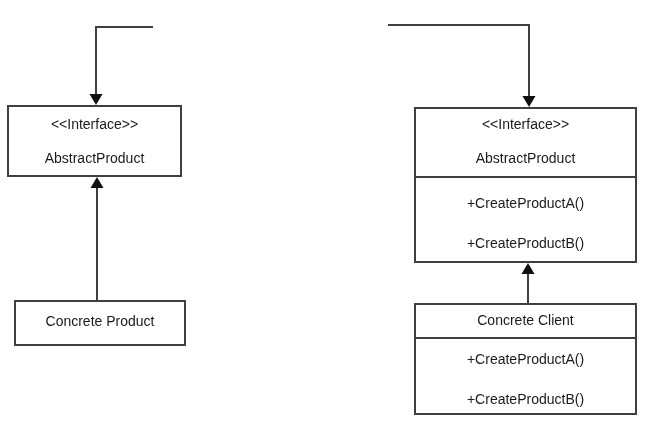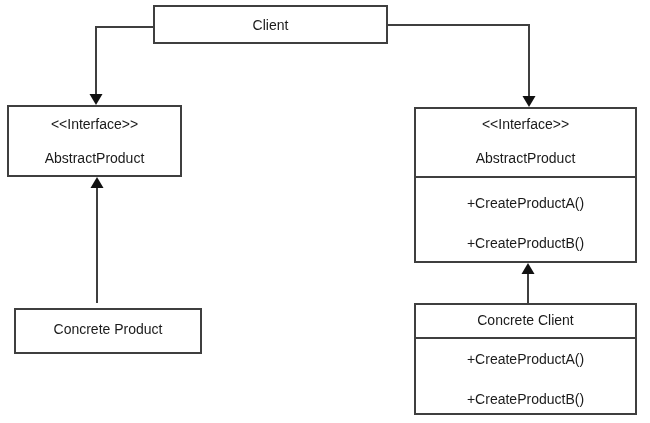--- a/index.html
+++ b/index.html
@@ -82,41 +82,38 @@
       <path class="wire" d="M97,303 V187"></path>
       <polygon class="head" points="90.5,188 103.5,188 97,177"></polygon>
     </g>
 
     <g>
       <path class="wire" d="M528,303 V273"></path>
       <polygon class="head" points="521.5,274 534.5,274 528,263"></polygon>
     </g>
   </svg>
 
-  <div class="node" style="left:153px; top:5px; width:235px; height:39px;">
-    <div class="line" style="top:10px;">Client</div>
-  </div>
 
   <div class="node" style="left:7px; top:105px; width:175px; height:72px;">
     <div class="line" style="top:9px;">&lt;&lt;Interface&gt;&gt;</div>
     <div class="line" style="top:43px;">AbstractProduct</div>
   </div>
 
   <div class="node" style="left:414px; top:107px; width:223px; height:156px;">
     <div class="compartment" style="height:67px;">
       <div class="line" style="top:7px;">&lt;&lt;Interface&gt;&gt;</div>
       <div class="line" style="top:41px;">AbstractProduct</div>
     </div>
     <div class="compartment" style="height:85px;">
       <div class="line" style="top:17px;">+CreateProductA()</div>
       <div class="line" style="top:57px;">+CreateProductB()</div>
     </div>
   </div>
 
-  <div class="node" style="left:14px; top:308px; width:188px; height:46px;">
+  <div class="node" style="left:14px; top:300px; width:172px; height:46px;">
     <div class="line" style="top:11px;">Concrete Product</div>
   </div>
 
   <div class="node" style="left:414px; top:303px; width:223px; height:112px;">
     <div class="compartment" style="height:32px;">
       <div class="line" style="top:7px;">Concrete Client</div>
     </div>
     <div class="compartment" style="height:76px;">
       <div class="line" style="top:12px;">+CreateProductA()</div>
       <div class="line" style="top:52px;">+CreateProductB()</div>

